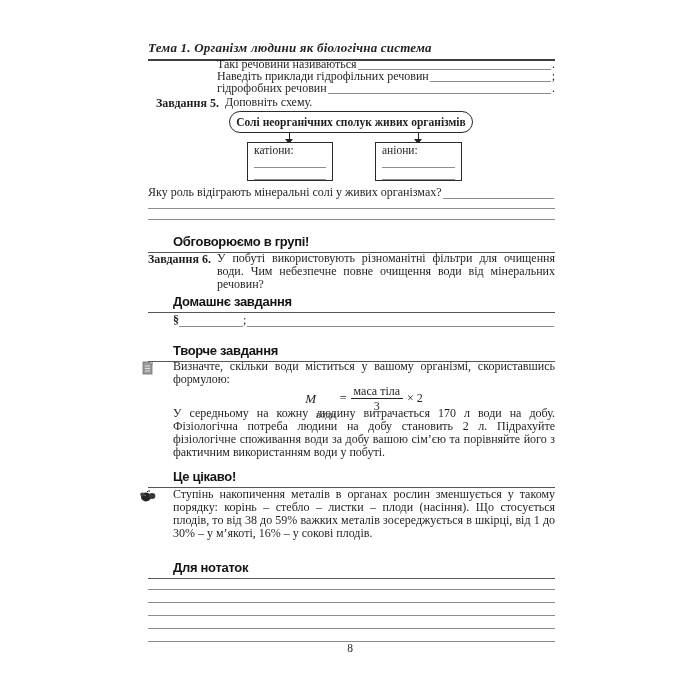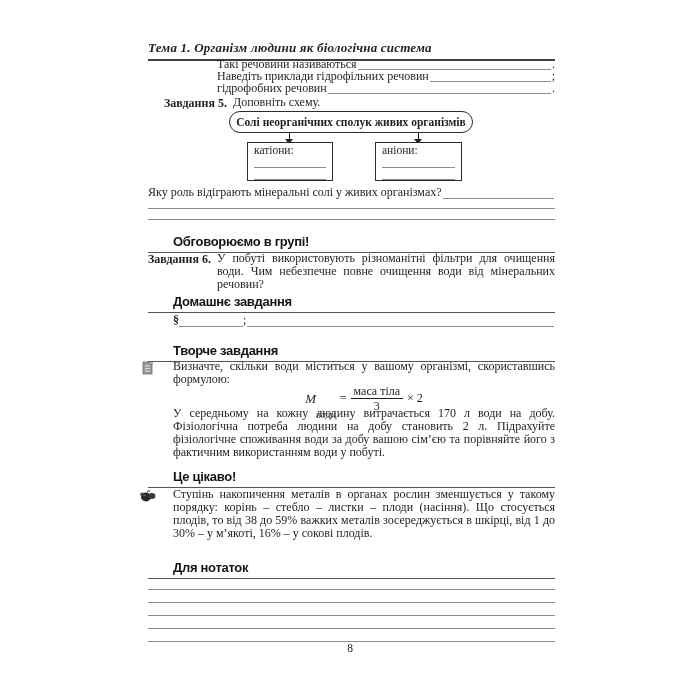--- a/index.html
+++ b/index.html
@@ -17,21 +17,21 @@
   .flexline{display:flex;align-items:baseline;font-size:12px;line-height:12.5px;}
   .flexline .fill{flex:1;border-bottom:1px solid #8c8c8c;align-self:stretch;margin:0 1px;}
   .punct{flex:none;}
 
   
   .intro{top:58px;left:69px;width:338px;}
   .intro .flexline{margin-bottom:0;height:12px;}
 
   
   .task-label{font-weight:bold;font-size:12px;}
-  .task5{top:96px;left:16px;width:407px;display:flex;font-family:Liberation Serif, serif;}
+  .task5{top:96px;left:8px;width:407px;display:flex;font-family:Liberation Serif, serif;}
   .task5 .task-label{width:69px;flex:none;}
   .task6{top:252px;left:0;width:407px;display:flex;}
   .task6 .task-label{width:69px;flex:none;}
   .task-text{flex:1;font-size:12px;line-height:13px;}
 
   
   .scheme{top:111px;left:0;width:407px;height:70px;}
   .pill{position:absolute;left:81px;top:0;width:242px;height:20px;border:1.5px solid #2b2b2b;
         border-radius:12px;display:flex;align-items:center;justify-content:center;
         font-weight:bold;font-size:11.5px;background:#fff;}

